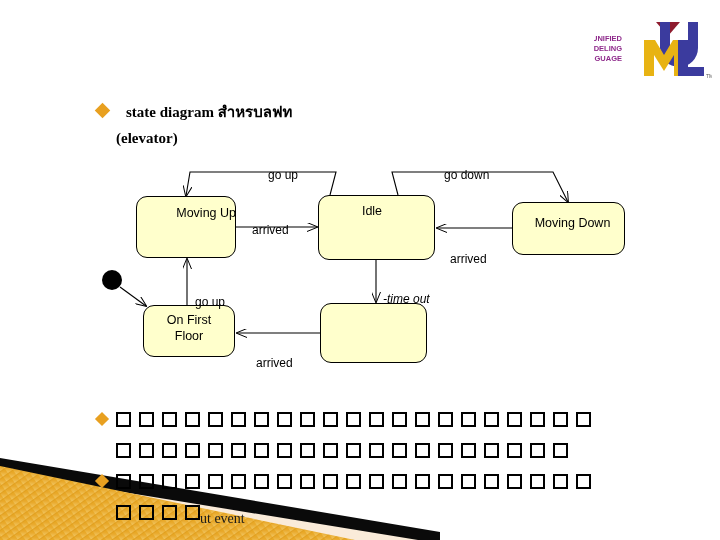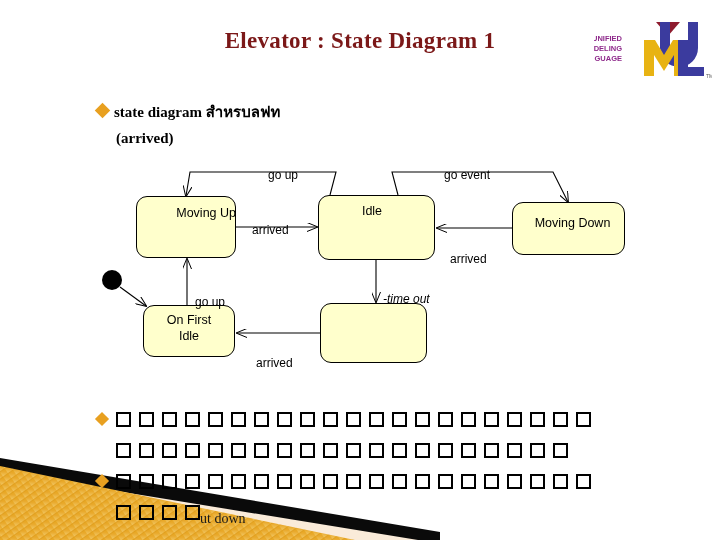--- a/index.html
+++ b/index.html
@@ -68,21 +68,21 @@
     margin-right: 6px;
   }
   .bullet-text {
     font-family: "Liberation Serif", serif;
     font-weight: bold;
     font-size: 15px;
     color: #000000;
     white-space: nowrap;
     line-height: 1.55;
   }
-  #bullet-line-1 { left: 97px; top: 101px; }
+  #bullet-line-1 { left: 97px; top: 101px; gap: 12px; }
   #bullet-sub-1 {
     position: absolute;
     left: 116px;
     top: 130px;
     font-family: "Liberation Serif", serif;
     font-weight: bold;
     font-size: 15px;
     color: #000000;
   }
 
@@ -173,21 +173,20 @@
       </pattern>
     </defs>
 
     <path d="M0,40 L440,118 L440,120 L0,120 Z" fill="#FAEBD9"></path>
 
     <path d="M0,38 L440,112 L440,120 L418,120 L0,52 Z" fill="#0A0A0A"></path>
 
     <path d="M0,46 L355,120 L0,120 Z" fill="url(#stripes)"></path>
   </svg>
 
-  <div id="slide-title">Elevator : State Diagram 1</div>
 
   <svg id="uml-logo" viewBox="0 0 118 68">
 
     <path d="M62,8 L86,8 L74,22 Z" fill="#8E1B2E"></path>
 
     <path d="M66,8 h10 v26 a9,9 0 0 0 18,0 v-26 h10 v26 a19,19 0 0 1 -38,0 Z" fill="#3B3B9E"></path>
 
     <path d="M50,62 l0,-36 l11,0 l9,15 l9,-15 l11,0 l0,36 l-10,0 l0,-21 l-10,16 l-10,-16 l0,21 Z" fill="#E8B313"></path>
 
     <path d="M84,26 l10,0 l0,27 l16,0 l0,9 l-26,0 Z" fill="#3B3B9E"></path>
@@ -197,21 +196,21 @@
     <text x="28" y="27" text-anchor="end" font-family="'Liberation Sans',sans-serif" font-size="7.5" font-weight="bold" fill="#8E2A8B">UNIFIED</text>
     <text x="28" y="37" text-anchor="end" font-family="'Liberation Sans',sans-serif" font-size="7.5" font-weight="bold" fill="#8E2A8B">MODELING</text>
     <text x="28" y="47" text-anchor="end" font-family="'Liberation Sans',sans-serif" font-size="7.5" font-weight="bold" fill="#8E2A8B">LANGUAGE</text>
     <text x="112" y="64" font-family="'Liberation Sans',sans-serif" font-size="5" fill="#5a5a5a">TM</text>
   </svg>
 
   <div id="bullet-line-1" class="bullet-row">
     <span class="diamond-bullet"></span>
     <span class="bullet-text">state diagram สำหรบลฟท</span>
   </div>
-  <div id="bullet-sub-1">(arrived)</div>
+  <div id="bullet-sub-1">(elevator)</div>
 
   <div id="diagram">
 
     <svg style="position:absolute;left:0;top:0;width:720px;height:540px;">
       <defs>
         <marker id="ah" markerWidth="11" markerHeight="9" refX="10" refY="4.5" orient="auto" markerUnits="userSpaceOnUse">
           <path d="M0,0 L11,4.5 L0,9" fill="none" stroke="#000" stroke-width="1"></path>
         </marker>
       </defs>
       <g fill="none" stroke="#000000" stroke-width="1.1">
@@ -238,28 +237,28 @@
     <div class="state-label" style="left:136px;top:206px;width:100px;text-align:right;">Moving  Up</div>
 
     <div class="state-box" style="left:318px;top:195px;width:117px;height:65px;"></div>
     <div class="state-label" style="left:318px;top:204px;width:108px;text-align:center;">Idle</div>
 
     <div class="state-box" style="left:512px;top:202px;width:113px;height:53px;"></div>
     <div class="state-label" style="left:512px;top:216px;width:121px;text-align:center;">Moving Down</div>
 
     <div class="state-box" style="left:143px;top:305px;width:92px;height:52px;"></div>
     <div class="state-label" style="left:143px;top:313px;width:92px;text-align:center;">On First
-Idle</div>
+Floor</div>
 
     <div class="state-box" style="left:320px;top:303px;width:107px;height:60px;"></div>
 
     <div style="position:absolute;left:102px;top:270px;width:20px;height:20px;border-radius:50%;background:#000000;"></div>
 
     <div class="edge-label" style="left:268px;top:152px;">go up</div>
-    <div class="edge-label" style="left:444px;top:152px;">go event</div>
+    <div class="edge-label" style="left:444px;top:152px;">go down</div>
     <div class="edge-label" style="left:252px;top:207px;">arrived</div>
     <div class="edge-label" style="left:450px;top:236px;">arrived</div>
     <div class="edge-label" style="left:383px;top:276px;font-style:italic;">-time out</div>
     <div class="edge-label" style="left:195px;top:279px;">go up</div>
     <div class="edge-label" style="left:256px;top:340px;">arrived</div>
   </div>
 
   <div id="placeholder-block">
       <span class="row-bullet" style="left: -19px; top: 10px;"></span>
       <div class="tofu-row">
@@ -332,15 +331,15 @@
         <span class="tofu"></span>
       </div>
       <div class="tofu-row">
         <span class="tofu"></span>
         <span class="tofu"></span>
         <span class="tofu"></span>
         <span class="tofu"></span>
       </div>
     </div>
 
-  <div id="tail-text">ut down</div>
+  <div id="tail-text">ut event</div>
 
 </div>
 
 </body></html>

